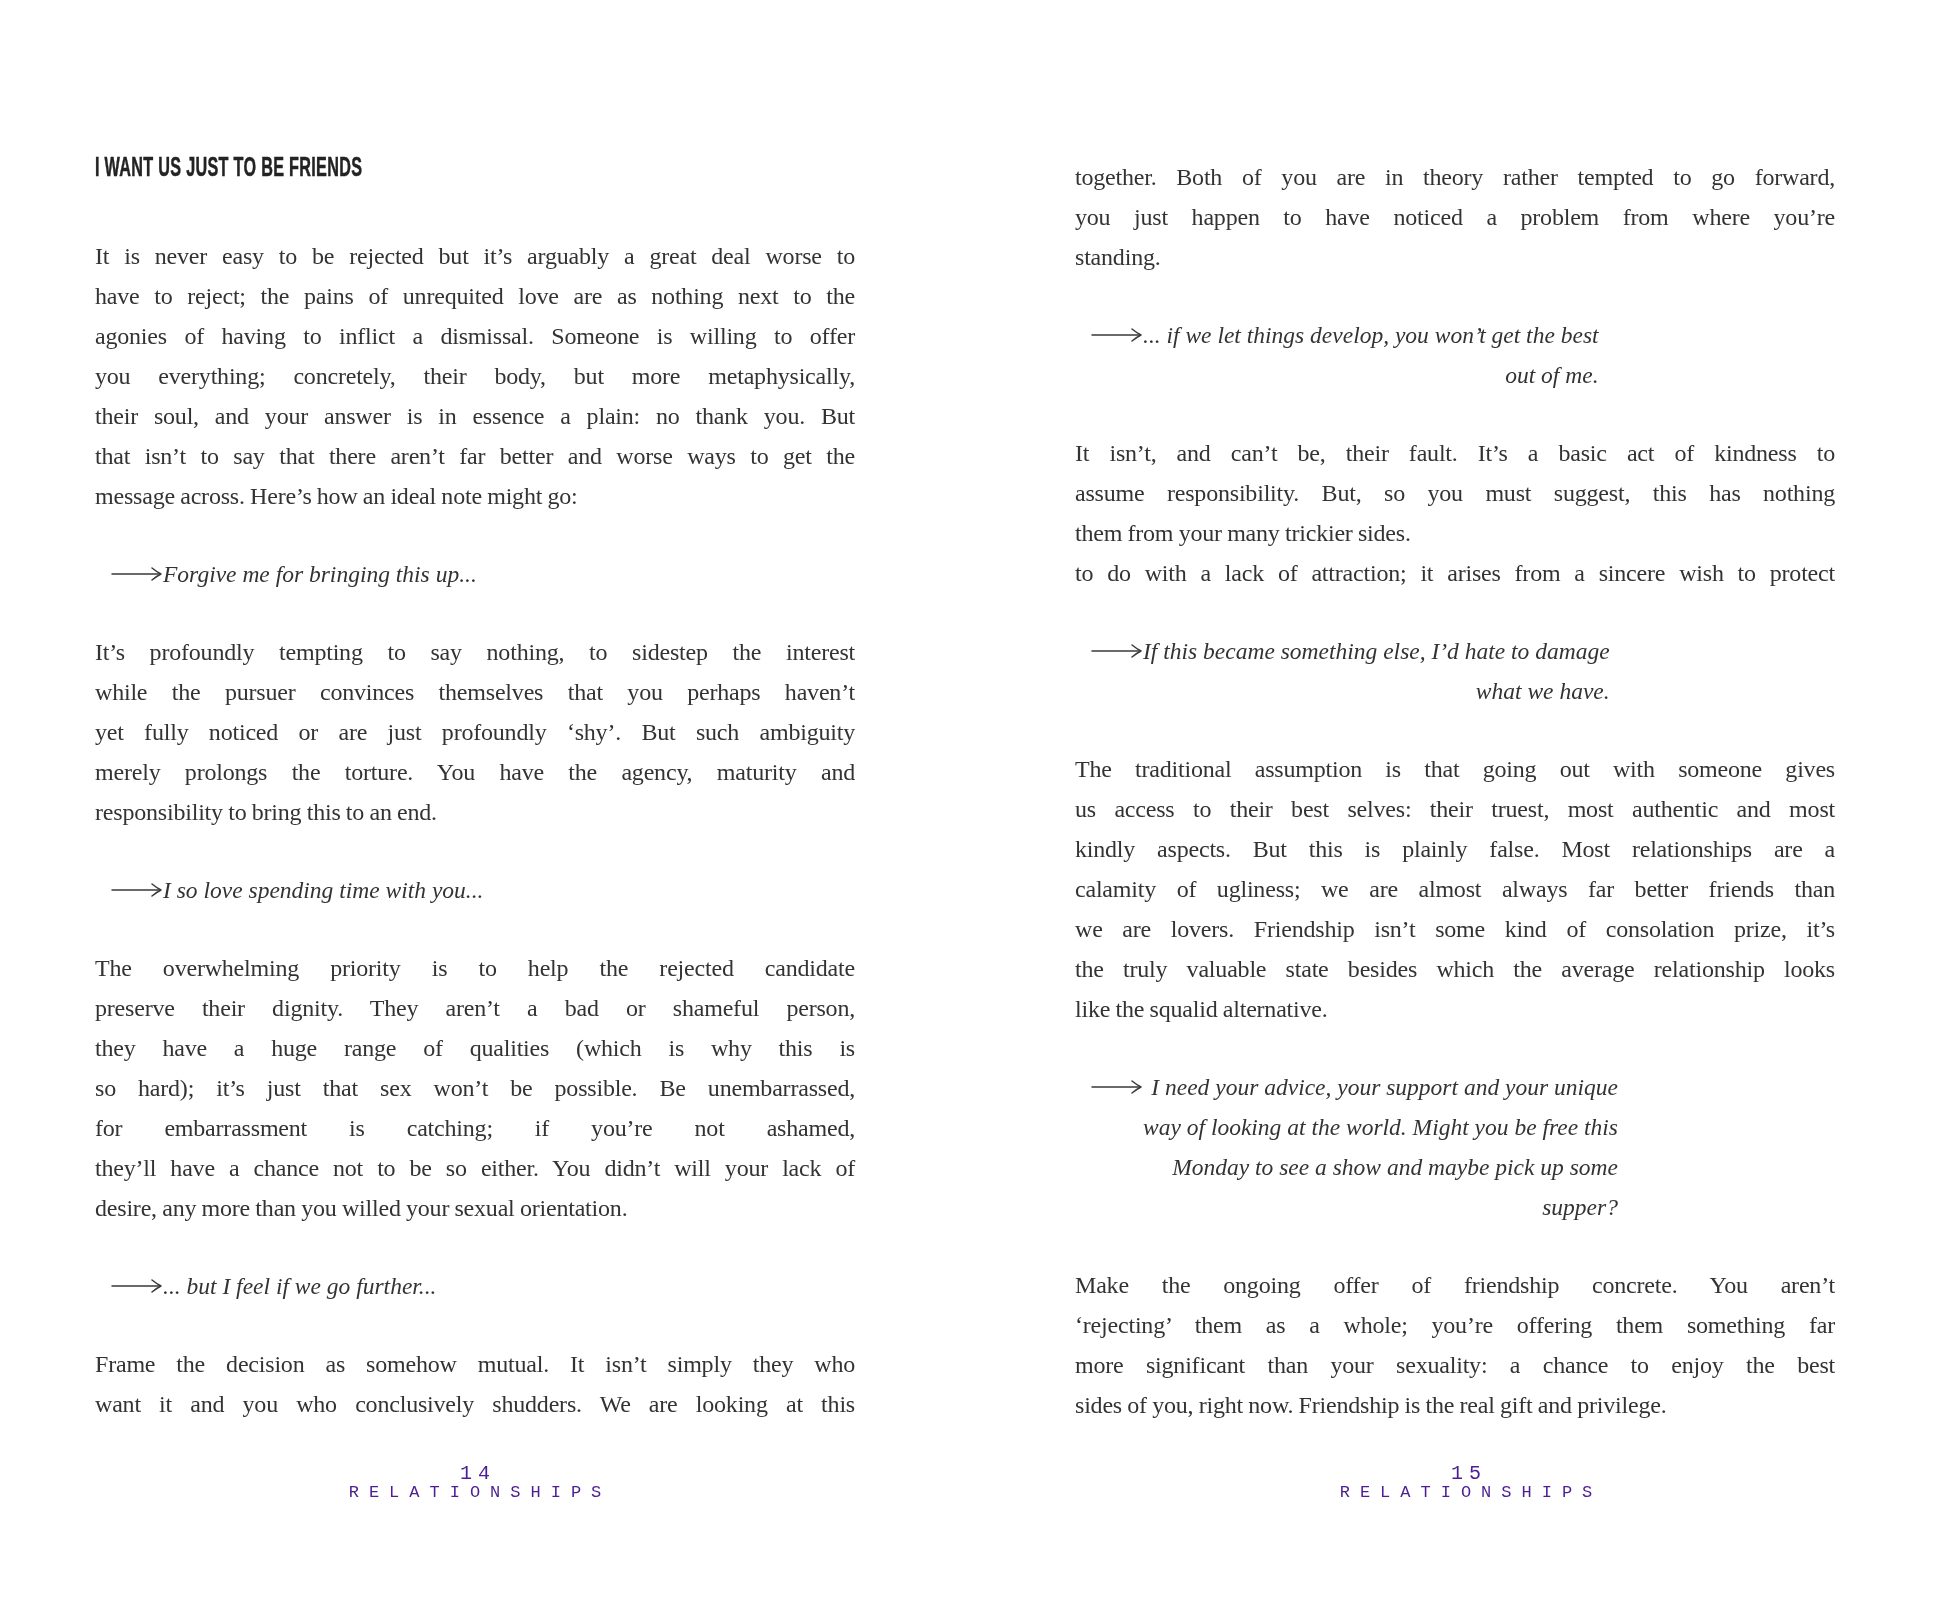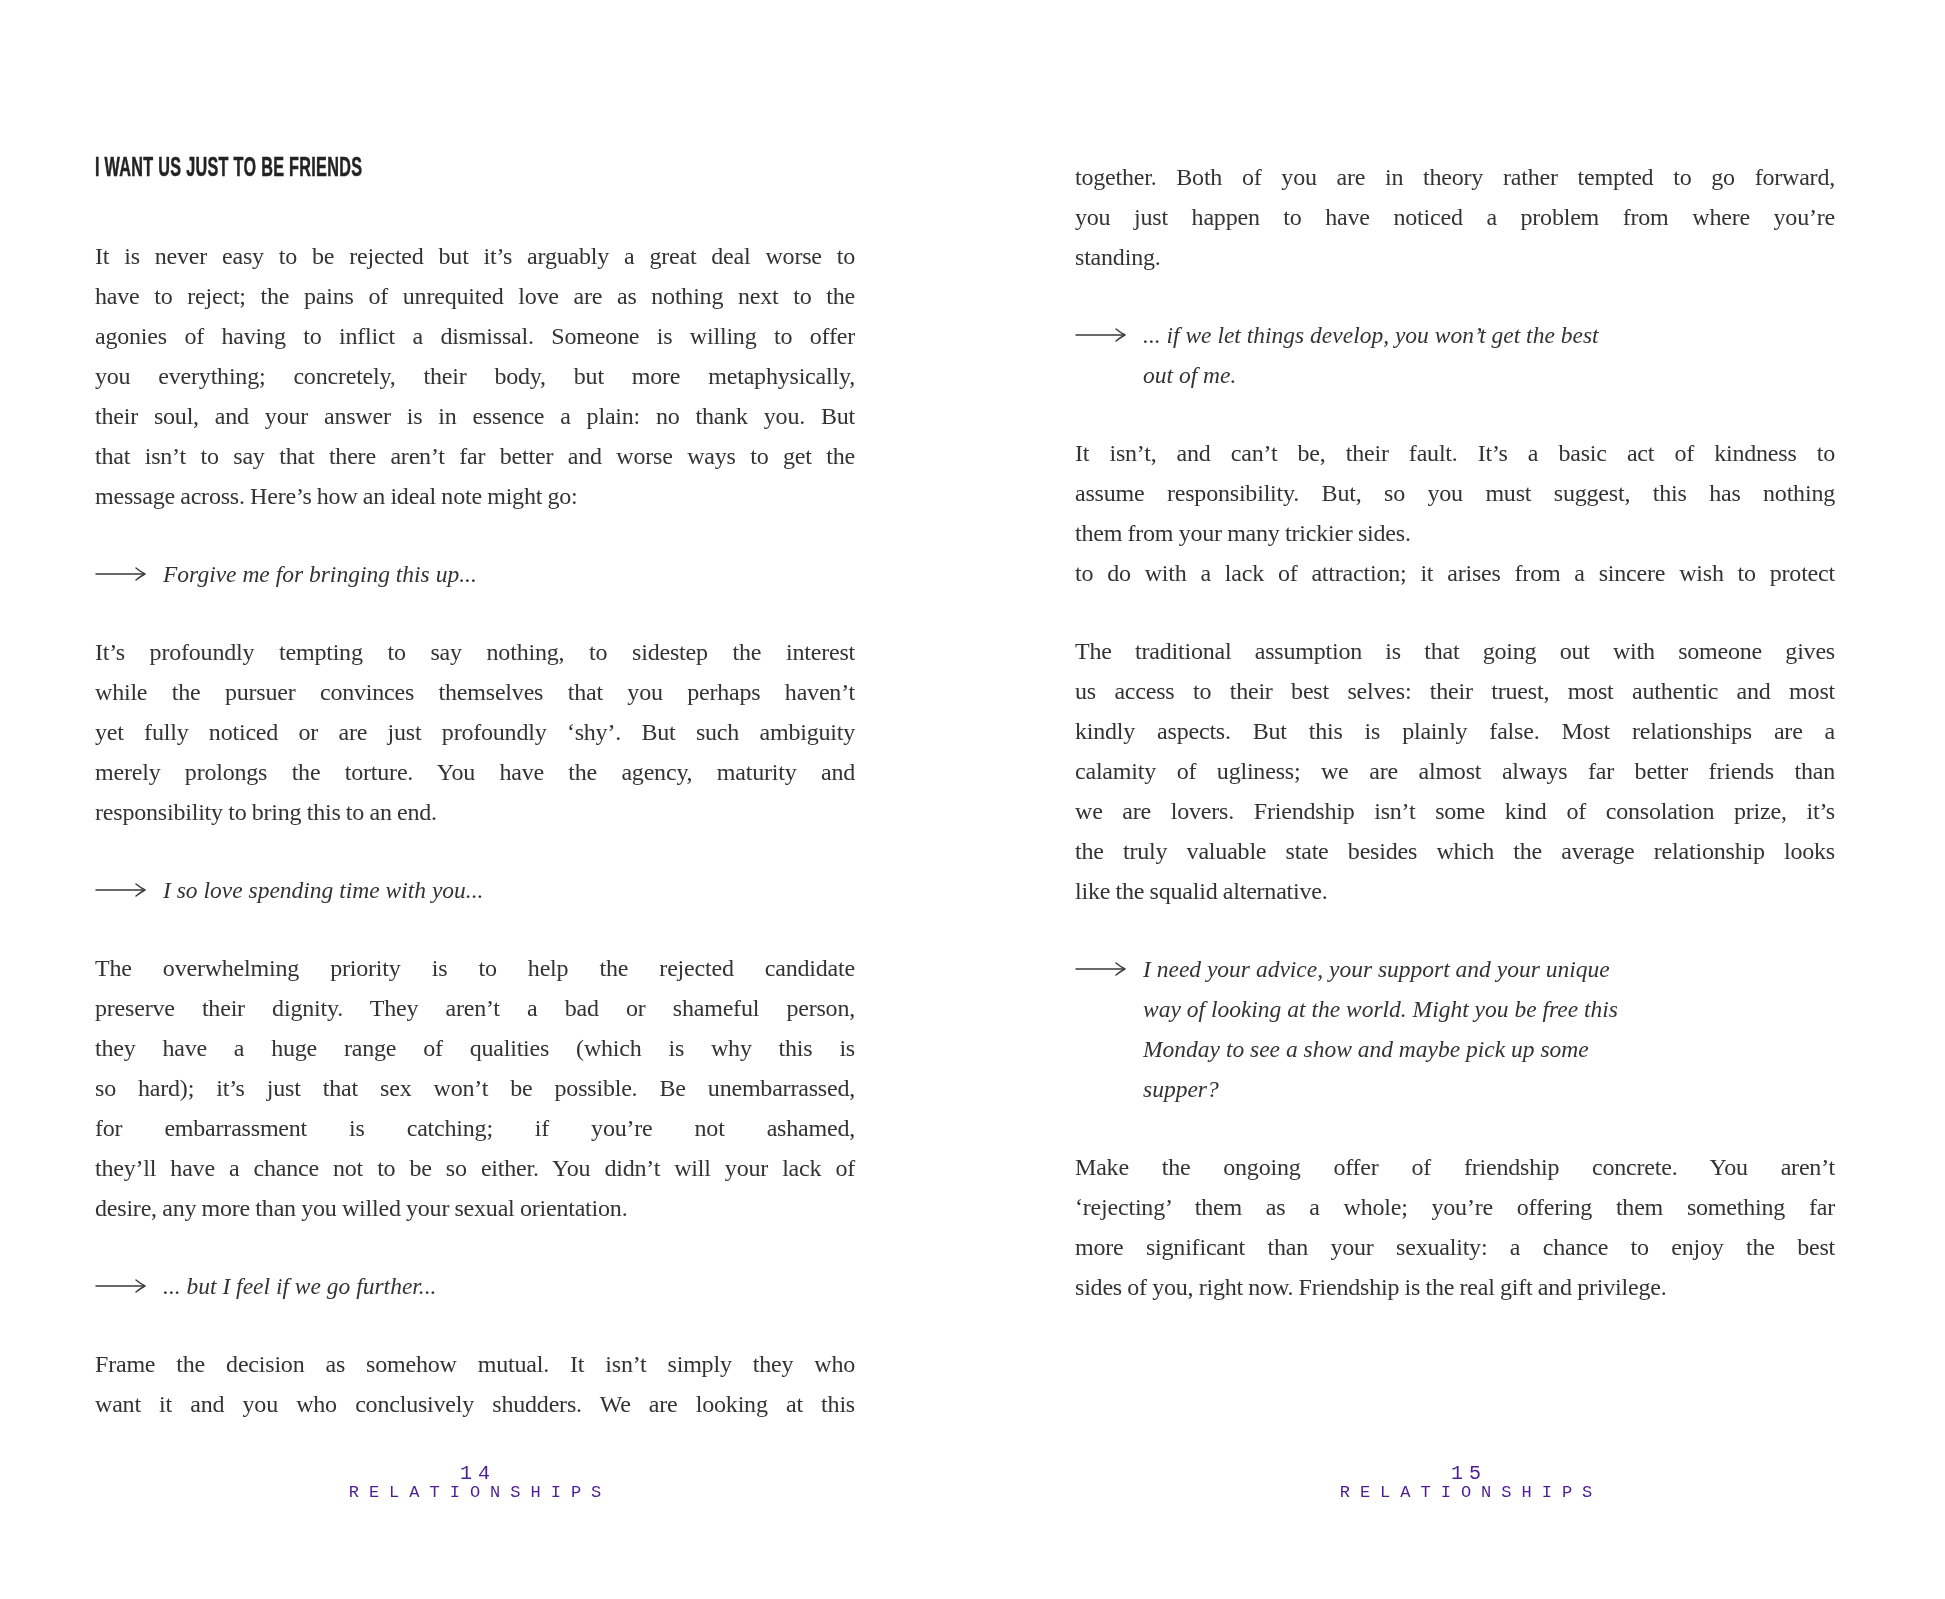--- a/index.html
+++ b/index.html
@@ -27,21 +27,21 @@
   }
 
   .para{
     margin:0 0 38px 0;
     font-size:24px;line-height:40px;
     letter-spacing:-0.2px;word-spacing:-0.5px;
   }
   .para .line{display:block;}
   .para .line.fill{text-align:justify;text-align-last:justify;}
 
-  .quote{display:flex;margin:0 0 38px 0;}
+  .quote{display:flex;margin:0 0 38px 0;text-align:right;}
   .arrow-cell{flex:0 0 68px;width:68px;padding-top:12px;}
   .quote-text{
     font-style:italic;
     font-size:23.5px;line-height:40px;
     letter-spacing:0;
   }
   .quote-text .line{display:block;}
 
   .footer{
     position:absolute;top:1464px;width:760px;text-align:center;
@@ -161,20 +161,32 @@
       </span>
   </div>
 
   <p class="para">
       <span class="line fill">It isn’t, and can’t be, their fault. It’s a basic act of kindness to</span>
       <span class="line fill">assume responsibility. But, so you must suggest, this has nothing</span>
       <span class="line">them from your many trickier sides.</span>
       <span class="line fill">to do with a lack of attraction; it arises from a sincere wish to protect</span>
     </p>
 
+  <div class="quote">
+    <span class="arrow-cell">
+      <svg width="52" height="16" viewBox="0 0 52 16">
+          <path d="M1 8 H49" stroke="#3a3a3a" stroke-width="1.5" fill="none" stroke-linecap="round"></path>
+          <path d="M41 2 Q46 6 50 8 Q46 10 41 14" stroke="#3a3a3a" stroke-width="1.5" fill="none" stroke-linecap="round" stroke-linejoin="round"></path>
+        </svg>
+    </span>
+    <span class="quote-text">
+        <span class="line">If this became something else, I’d hate to damage</span>
+        <span class="line">what we have.</span>
+      </span>
+  </div>
 
   <p class="para">
       <span class="line fill">The traditional assumption is that going out with someone gives</span>
       <span class="line fill">us access to their best selves: their truest, most authentic and most</span>
       <span class="line fill">kindly aspects. But this is plainly false. Most relationships are a</span>
       <span class="line fill">calamity of ugliness; we are almost always far better friends than</span>
       <span class="line fill">we are lovers. Friendship isn’t some kind of consolation prize, it’s</span>
       <span class="line fill">the truly valuable state besides which the average relationship looks</span>
       <span class="line">like the squalid alternative.</span>
     </p>

